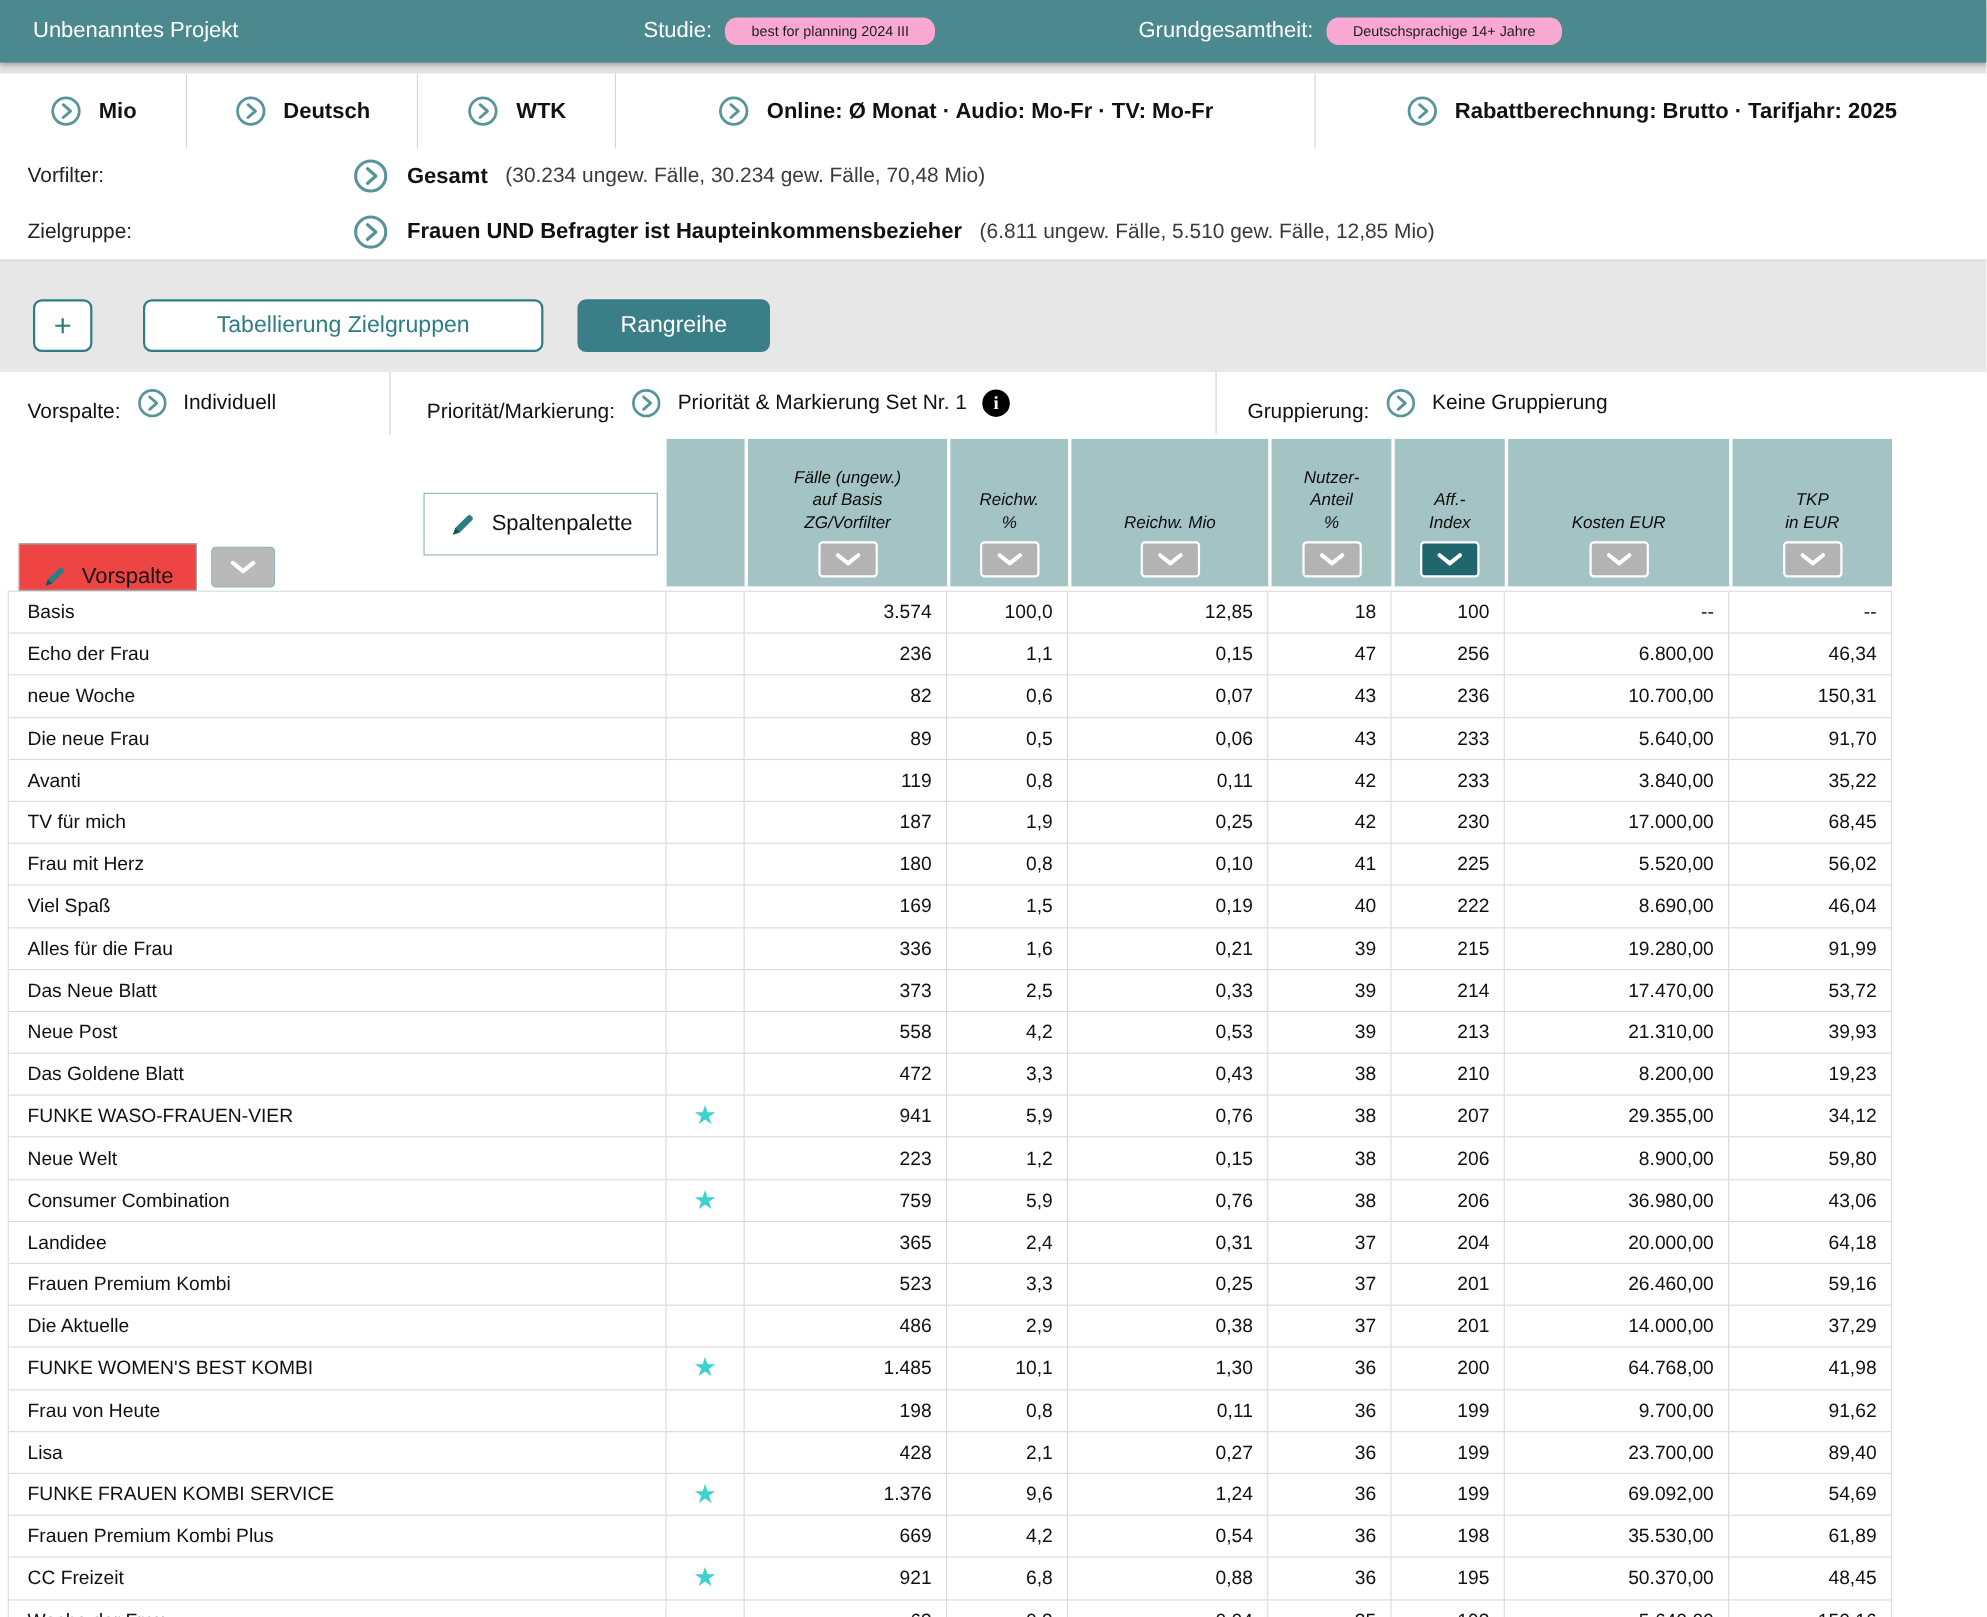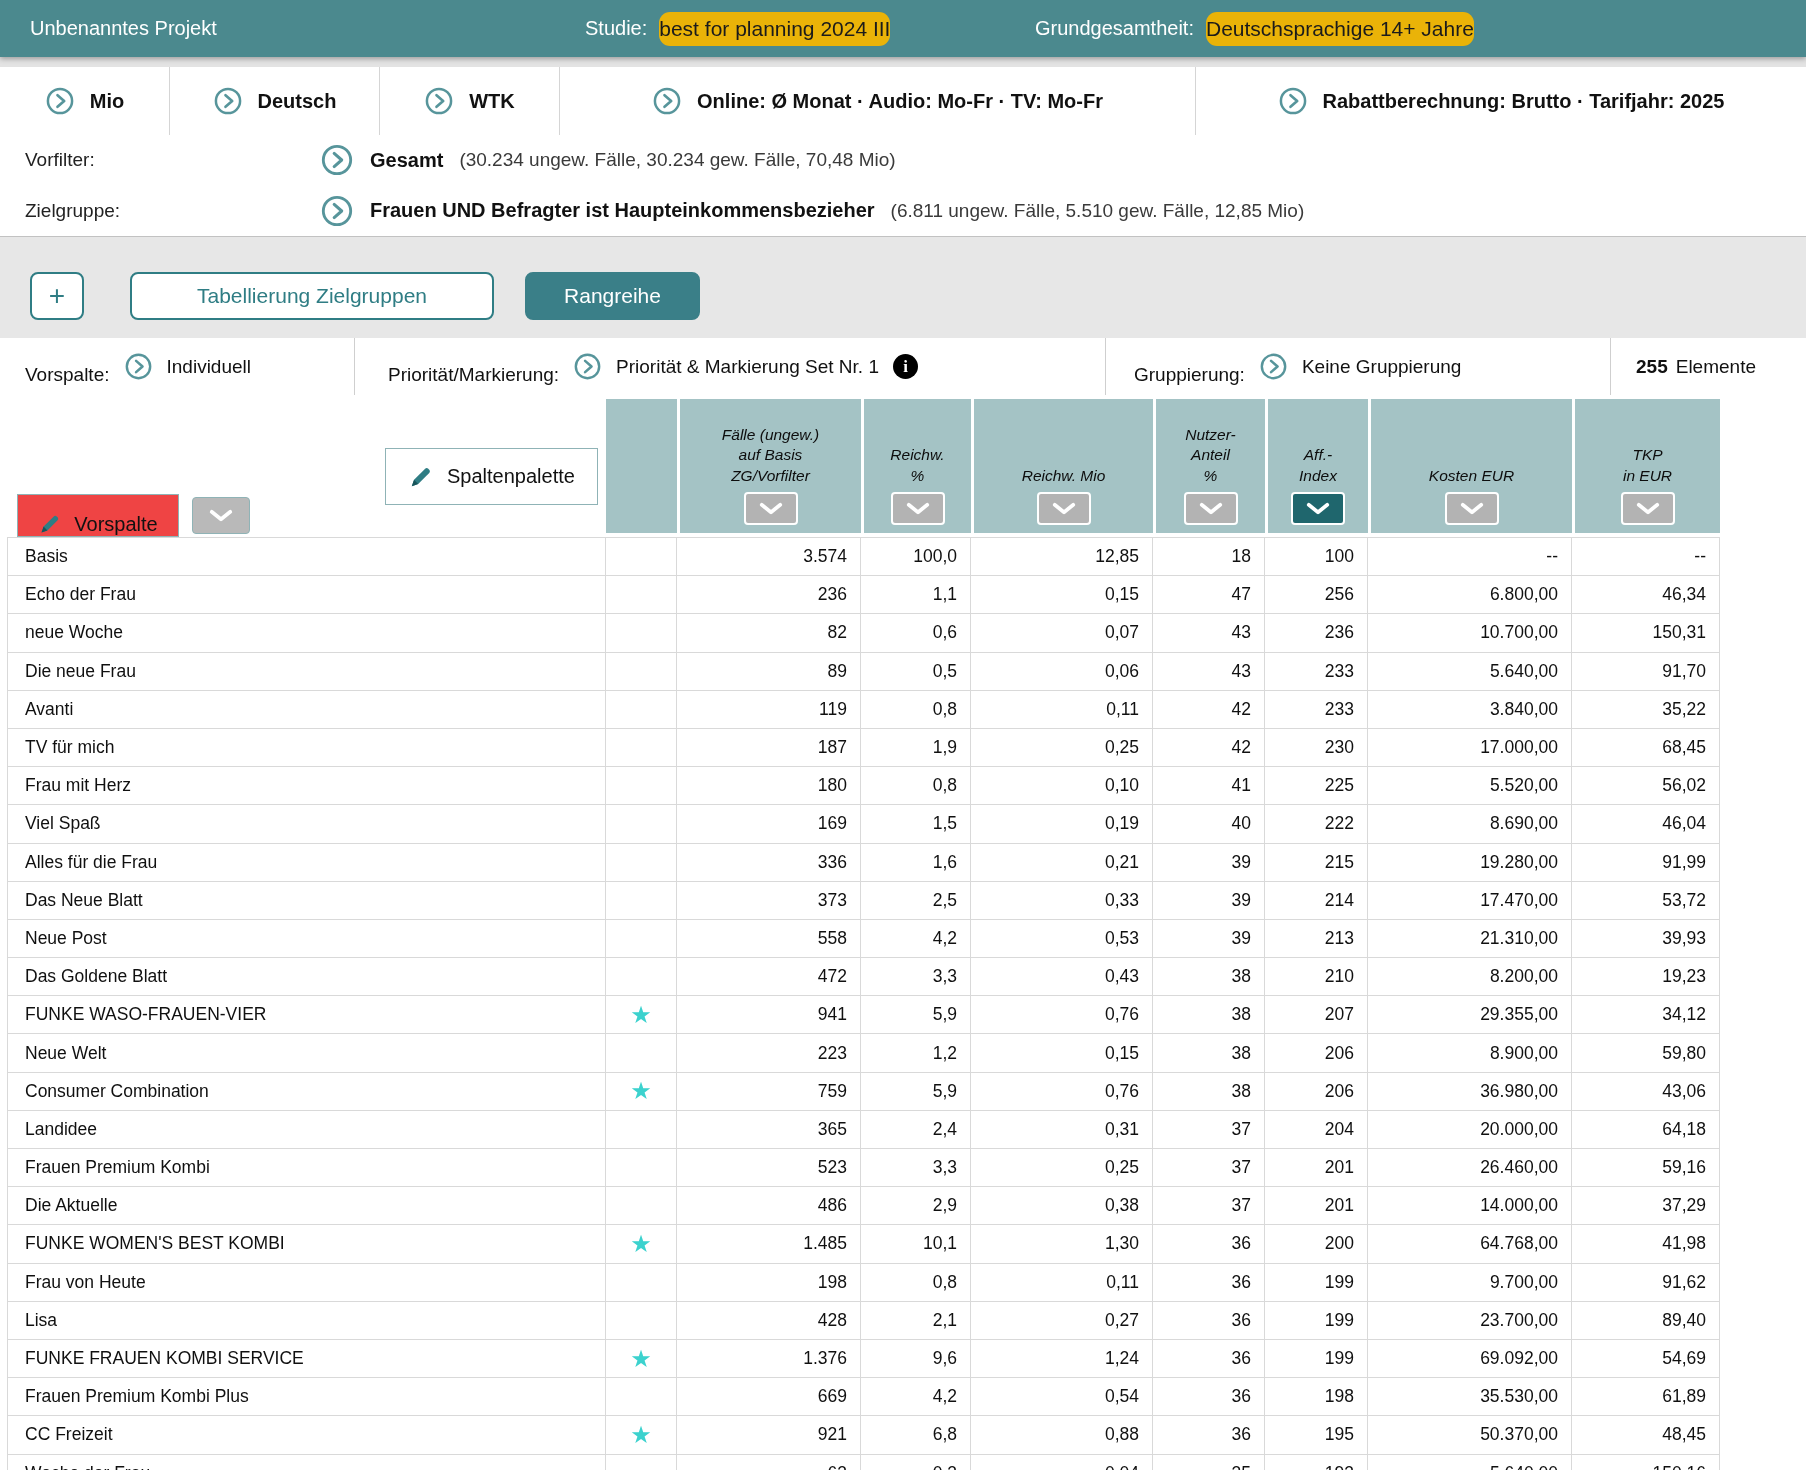--- a/index.html
+++ b/index.html
@@ -7,21 +7,21 @@
               font-family:"Liberation Sans", sans-serif; color:#111; }
 
   
   .topbar { position:relative; height:57px; background:#4b898e; color:#fff;
             box-shadow:0 2px 5px rgba(0,0,0,.3); z-index:5; }
   .topbar .abs { position:absolute; top:0; height:57px; display:flex; align-items:center; gap:12px; }
   .project { left:30px; font-size:20px; }
   .studie-group { left:585px; }
   .grund-group { left:1035px; }
   .bar-label { font-size:20px; color:#fff; }
-  .pill { background:#eab308; color:#1b1b1b; font-size:21px; padding:5px 0;
+  .pill { background:#f9a8d4; color:#1b1b1b; font-size:13px; padding:5px 24px;
           border-radius:11px; white-space:nowrap; }
 
   .gap-strip { height:10px; background:#e3e3e3; }
 
   
   .toolbar { display:flex; height:68px; background:#fff; }
   .seg { display:flex; align-items:center; justify-content:center; gap:15px;
          border-right:1px solid #d5d5d5; }
   .seg:last-child { border-right:none; }
   .seg-label { font-weight:bold; font-size:20px; white-space:nowrap; }
@@ -199,24 +199,20 @@
     <span class="info-badge">i</span>
   </div>
   <div class="opt-sec sec3">
     <span class="lbl">Gruppierung:</span>
     <svg class="cicon" width="29" height="29" viewBox="0 0 36 36">
         <circle cx="18" cy="18" r="14.5" fill="none" stroke="#57959b" stroke-width="3"></circle>
         <path d="M15 11 L23 18 L15 25" fill="none" stroke="#57959b" stroke-width="3.2" stroke-linecap="round" stroke-linejoin="round"></path>
       </svg>
     <span class="val">Keine Gruppierung</span>
   </div>
-  <div class="opt-sec sec4">
-    <span class="count-num">255</span>
-    <span class="val">Elemente</span>
-  </div>
 </div>
 
 <div class="thead">
   <button class="palette-btn">
     <svg width="26" height="26" viewBox="0 0 24 24">
         <path d="M3.5 20.5 L5.6 14.6 L15.8 4.4 C16.6 3.6 17.9 3.6 18.7 4.4 L19.6 5.3 C20.4 6.1 20.4 7.4 19.6 8.2 L9.4 18.4 Z" fill="#2f7d84"></path>
         <path d="M3.5 20.5 L5.6 14.6 L9.4 18.4 Z" fill="#19545a"></path>
       </svg>
     <span>Spaltenpalette</span>
   </button>

